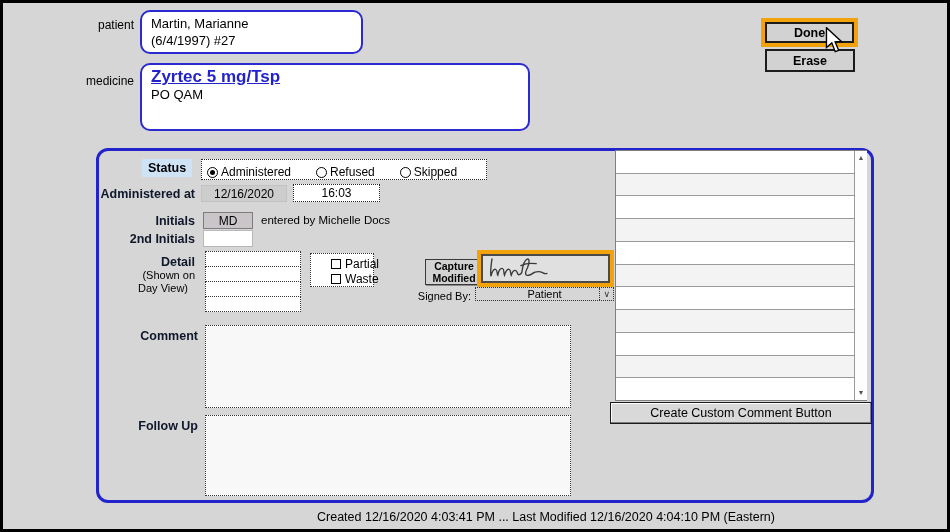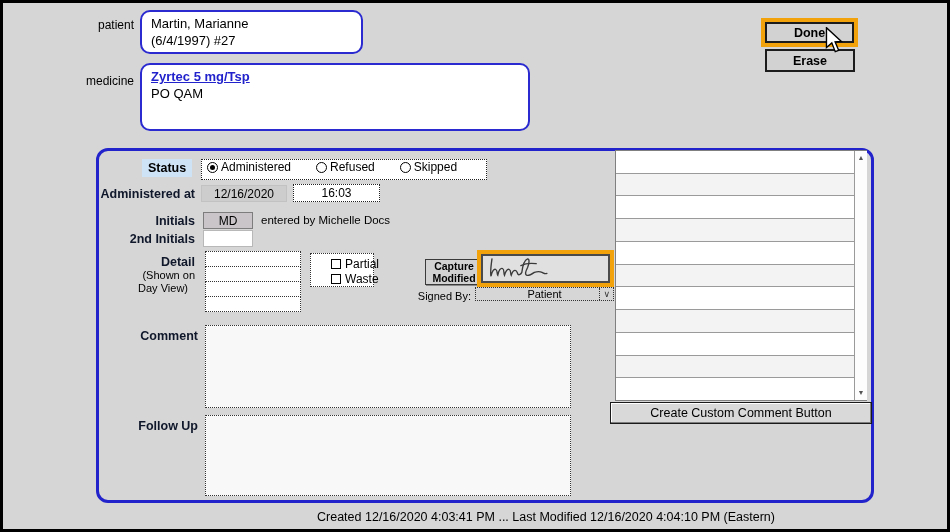--- a/index.html
+++ b/index.html
@@ -5,32 +5,32 @@
   html,body{margin:0;padding:0;background:#9a9a9a;}
   *{box-sizing:border-box;font-family:"Liberation Sans",sans-serif;}
   #screen{position:relative;width:950px;height:532px;background:#d6d6d6;border:3px solid #000;overflow:hidden;}
   .abs{position:absolute;}
   .lbl{font-size:12px;color:#000;}
   .blbl{font-size:12.5px;font-weight:bold;color:#0f172a;}
   .right{text-align:right;}
 
   
   .bluebox{background:#fff;border:2px solid #2a2ad0;border-radius:10px;padding:3px 9px;font-size:13px;line-height:17px;color:#000;}
-  .medlink{color:#2222cc;font-weight:bold;text-decoration:underline;font-size:13px;}
+  .medlink{color:#2222cc;font-weight:bold;text-decoration:underline;font-size:17px;}
 
   
   .btn{display:flex;align-items:center;justify-content:center;background:#d2d2d2;border:2px solid #1c1c1c;font-weight:bold;font-size:12.5px;color:#000;cursor:default;}
   .done-wrap{border:4px solid var(--orange);}
   .done-wrap .btn{width:100%;height:100%;}
 
   
   #panel{left:93px;top:145px;width:778px;height:355px;border:3px solid #2323cc;border-radius:12px;}
 
   .status-lbl{background:#cfe3f7;padding:2px 6px;font-size:12.5px;font-weight:bold;}
-  .radio-box{background:#fff;border:1px dotted #222;display:flex;align-items:flex-start;padding-left:5px;}
+  .radio-box{background:#fff;border:1px dotted #222;display:flex;align-items:flex-end;padding-left:5px;}
   .radio-item{display:flex;align-items:center;margin-right:25px;font-size:12px;}
   .rcirc{width:11px;height:11px;border:1px solid #000;border-radius:50%;margin-right:3px;background:#fff;position:relative;flex:none;}
   .rcirc .dot{display:none;}
   .rcirc.on .dot{display:block;position:absolute;left:2px;top:2px;width:5px;height:5px;border-radius:50%;background:#000;}
 
   .field{font-size:12px;display:flex;align-items:center;justify-content:center;color:#000;}
   .f-date{background:#cdcdcd;border:1px solid #c2c2c2;}
   .f-time{background:#fff;border:1px dotted #222;}
   .f-md{background:#c9c5c9;border:1px solid #7d7d7d;}
   .f-2nd{background:#fff;border:1px solid #b8b8b8;}

